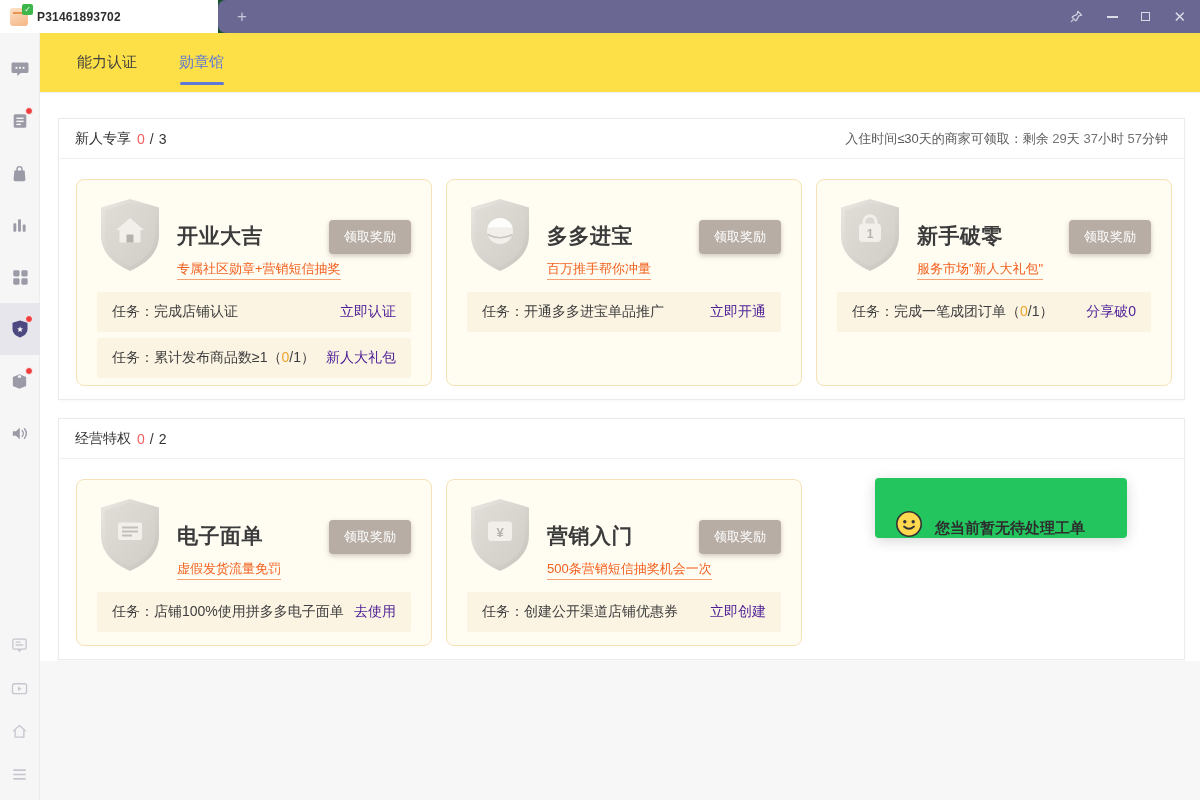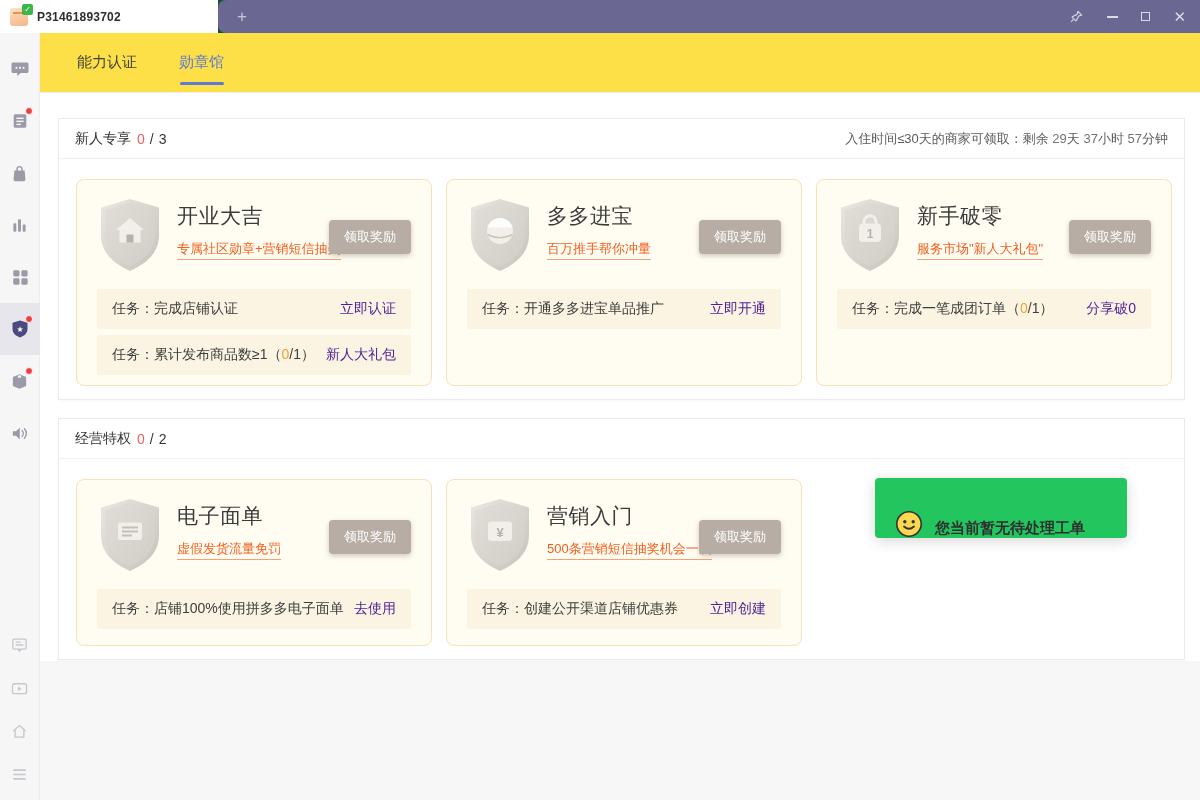--- a/index.html
+++ b/index.html
@@ -59,21 +59,21 @@
 
   .cards { position:absolute; left:0; top:40px; right:0; display:flex; gap:14px; padding:20px 15px 15px 17px; }
   .card { width:356px; flex:none; background:#fffcf2; border:1px solid #f6e2b6; border-radius:8px;
           padding:17px 20px 0 20px; position:relative; }
   .s1 .card { height:207px; }
   .s2 .card { height:167px; }
 
   .card-top { display:flex; }
   .shield { width:66px; flex:none; }
   .card-head { margin-left:14px; padding-top:5px; }
-  .card-title { font-size:21px; color:#3b3b3b; font-weight:400; letter-spacing:.5px; }
+  .card-title { font-size:21px; color:#3b3b3b; font-weight:700; letter-spacing:.5px;margin-top:20px; }
   .card-subtitle { display:inline-block; margin-top:10px; font-size:13px; color:#f2601f;
                    border-bottom:1px solid #f5a173; padding-bottom:1px; cursor:pointer; }
   .claim-btn { position:absolute; top:40px; right:20px; background:#b7ada5; border:none; color:#fff;
                font-size:13px; padding:8px 15px; border-radius:4px; cursor:pointer;
                box-shadow:0 2px 5px rgba(151,140,129,.45); font-family:inherit; }
 
   .tasks { margin-top:12px; }
   .task-row { height:40px; background:#fbf4e3; border-radius:2px; margin-bottom:6px; padding:0 15px;
               display:flex; align-items:center; justify-content:space-between; font-size:14px; color:#3d3d3d; }
   .task-text { white-space:nowrap; }

